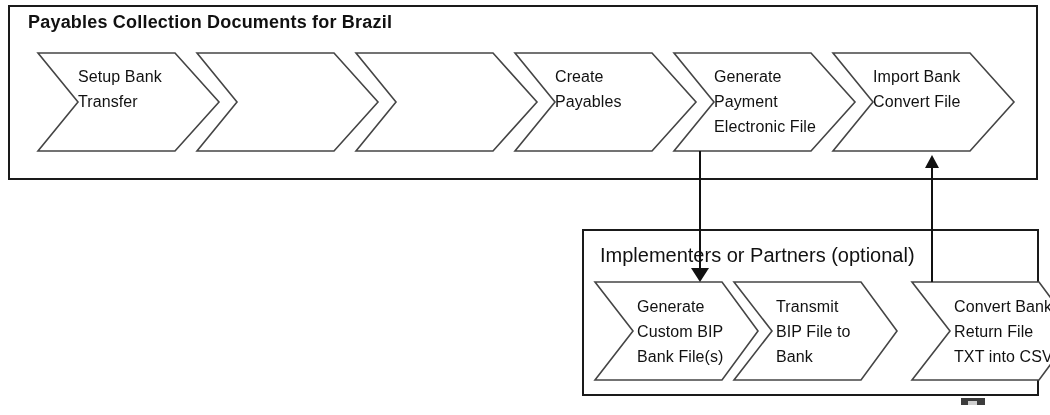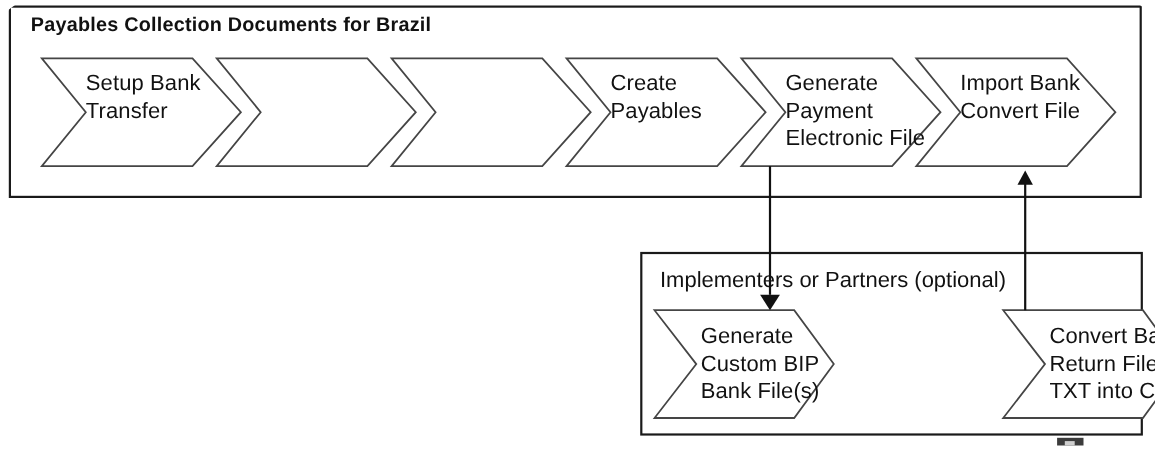--- a/index.html
+++ b/index.html
@@ -1,31 +1,31 @@
 <!DOCTYPE html>
 <html><head>
 <meta charset="utf-8">
 <style>
   html,body{margin:0;padding:0;background:#ffffff;}
   .canvas{
     position:relative;width:1050px;height:415px;background:#ffffff;
-    font-family:"Liberation Sans",sans-serif;color:#111111;overflow:hidden;border-radius:29px;
+    font-family:"Liberation Sans",sans-serif;color:#111111;overflow:hidden;
   }
   .group-box{position:absolute;border:2px solid #1a1a1a;background:#ffffff;box-sizing:border-box;}
   .box-top{left:8px;top:5px;width:1030px;height:175px;}
   .box-bottom{left:582px;top:229px;width:457px;height:167px;}
   .group-title{position:absolute;white-space:nowrap;color:#111111;}
   .title-top{left:28px;top:10px;font-size:18px;font-weight:bold;line-height:24px;letter-spacing:0.2px;}
   .title-bottom{left:600px;top:242px;font-size:20px;font-weight:normal;line-height:26px;}
   .chevron{position:absolute;height:98px;}
   .chevron.big{width:181px;top:53px;}
   .chevron.small{width:163px;top:282px;}
   .chevron svg{position:absolute;left:0;top:0;overflow:visible;display:block;}
   .chevron-label{
-    position:absolute;font-size:20px;line-height:25px;white-space:pre;
+    position:absolute;font-size:16px;line-height:25px;white-space:pre;
     color:#111111;letter-spacing:0.1px;
   }
   .big .chevron-label{left:40px;top:11px;}
   .small .chevron-label{left:42px;top:12px;}
   .conn-line{position:absolute;width:2px;background:#111111;}
   .conn-head{position:absolute;width:0;height:0;}
   .head-down{border-left:9px solid transparent;border-right:9px solid transparent;border-top:14px solid #111111;}
   .head-up{border-left:7px solid transparent;border-right:7px solid transparent;border-bottom:13px solid #111111;}
   .stray-mark{position:absolute;left:961px;top:398px;width:24px;height:7px;background:#3c3c3c;}
   .stray-mark::after{content:"";position:absolute;left:7px;top:3px;width:9px;height:4px;background:#cfcfcf;}
@@ -82,20 +82,28 @@
   <div class="group-title title-bottom">Implementers or Partners (optional)</div>
 
   <div class="chevron small" style="left:595px">
     <svg width="163" height="98" viewBox="0 0 163 98">
       <polygon points="0,0 127,0 163,49 127,98 0,98 38,49" fill="#ffffff" stroke="#454545" stroke-width="1.6"></polygon>
     </svg>
     <div class="chevron-label">Generate
 Custom BIP
 Bank File(s)</div>
   </div>
+  <div class="chevron small" style="left:734px">
+    <svg width="163" height="98" viewBox="0 0 163 98">
+      <polygon points="0,0 127,0 163,49 127,98 0,98 38,49" fill="#ffffff" stroke="#454545" stroke-width="1.6"></polygon>
+    </svg>
+    <div class="chevron-label">Transmit
+BIP File to
+Bank</div>
+  </div>
   <div class="chevron small" style="left:912px">
     <svg width="163" height="98" viewBox="0 0 163 98">
       <polygon points="0,0 127,0 163,49 127,98 0,98 38,49" fill="#ffffff" stroke="#454545" stroke-width="1.6"></polygon>
     </svg>
     <div class="chevron-label">Convert Bank
 Return File
 TXT into CSV</div>
   </div>
 
   <div class="conn-line" style="left:699px;top:151px;height:117px;"></div>

